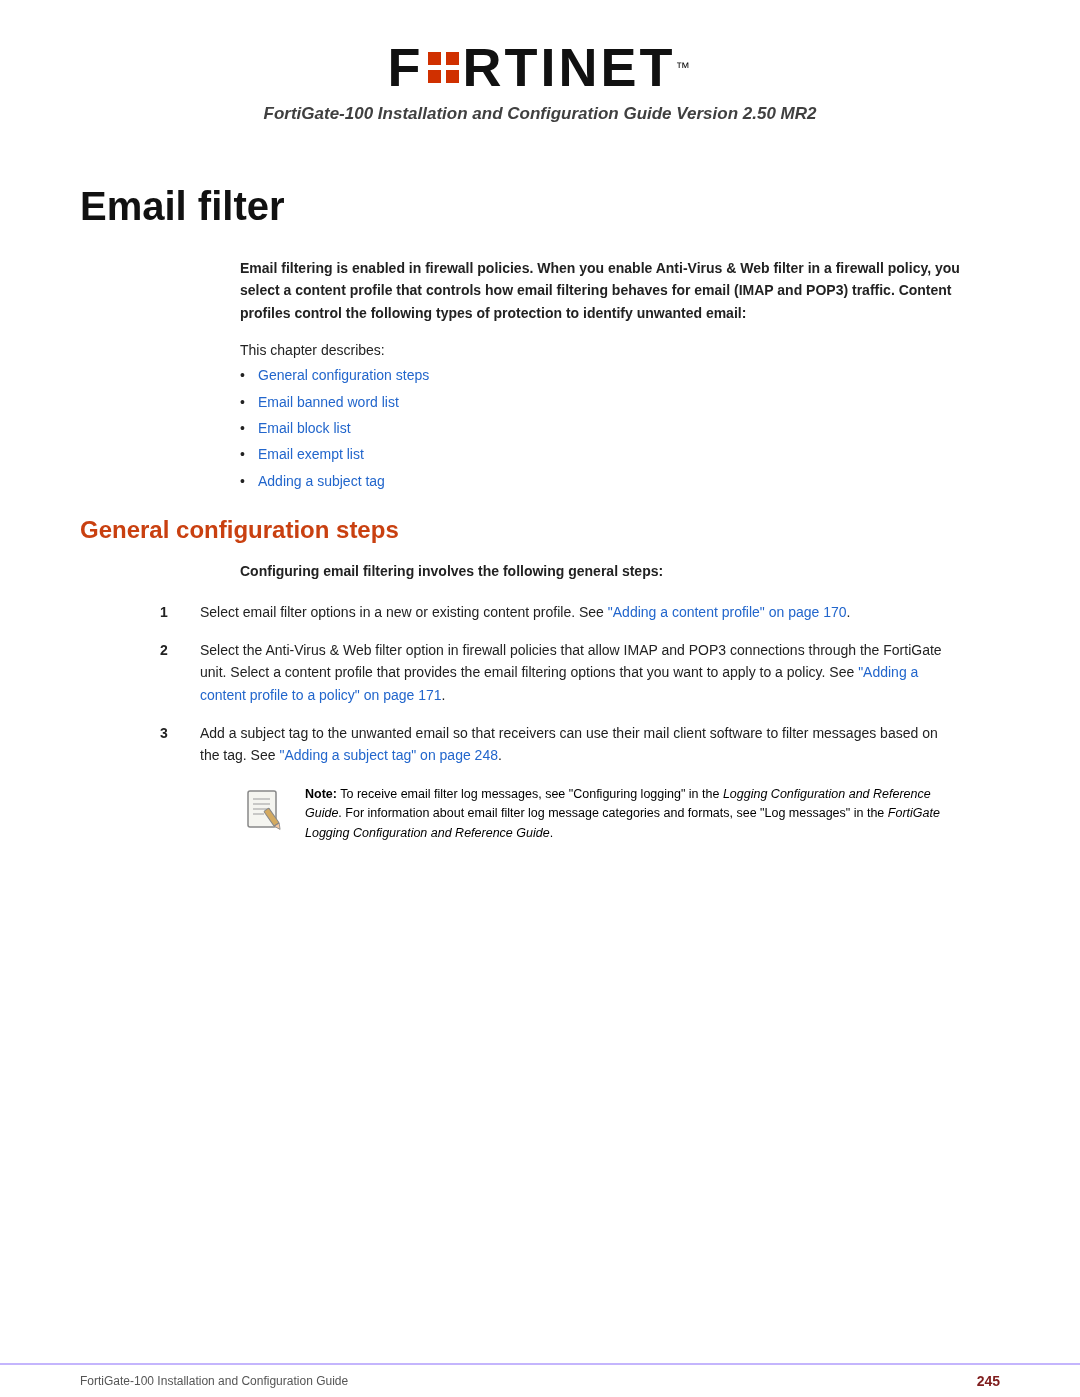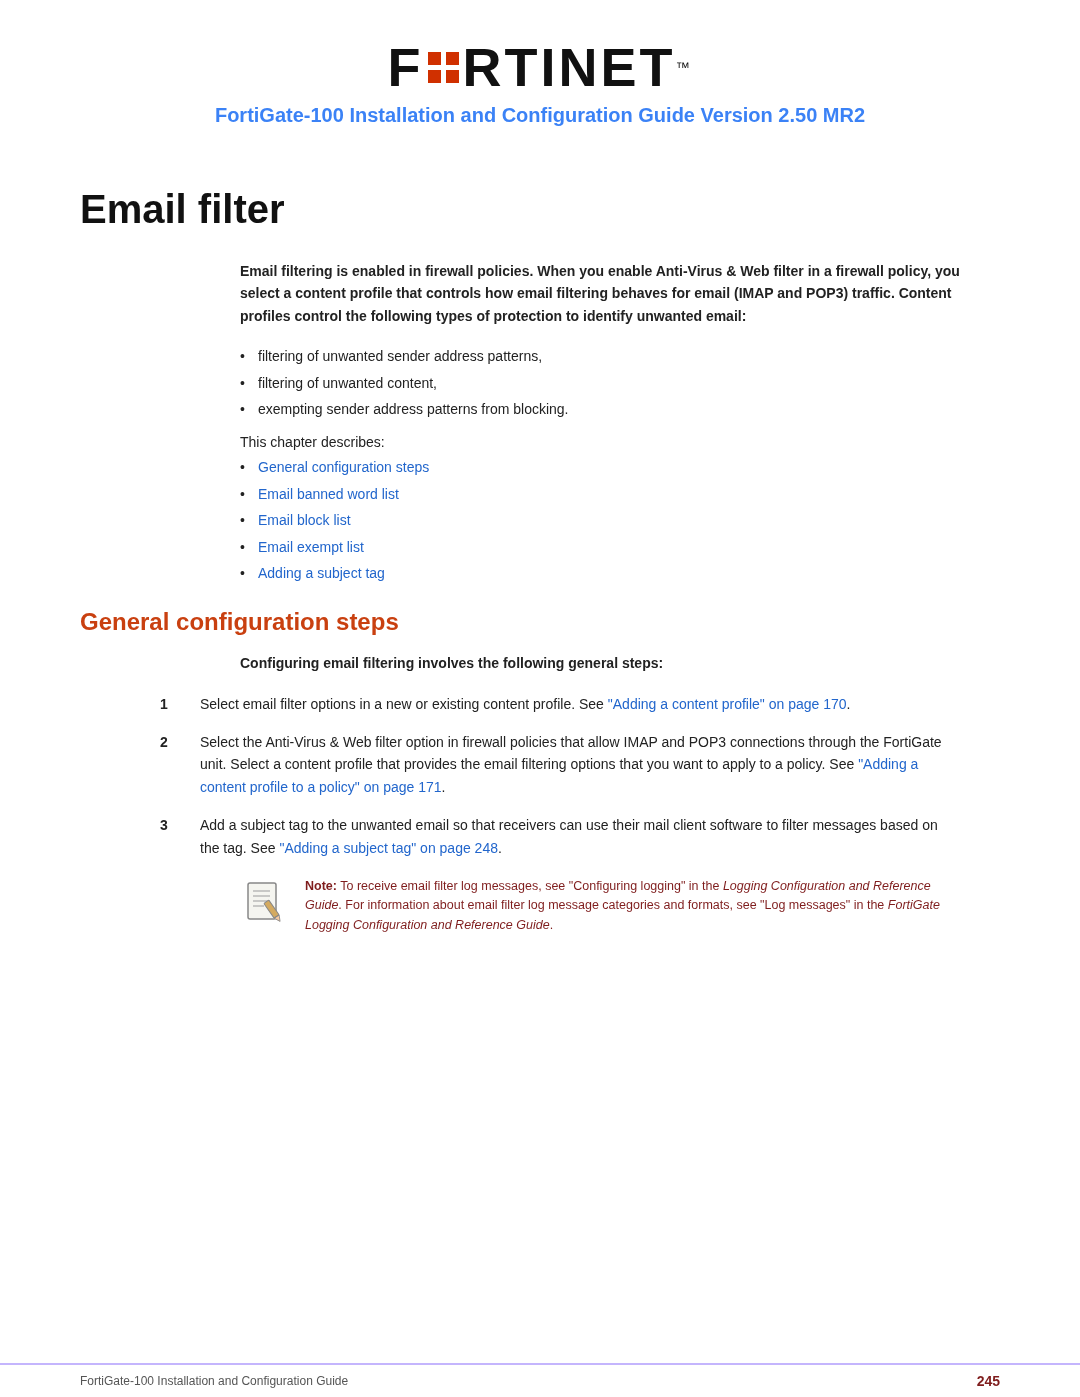--- a/index.html
+++ b/index.html
@@ -33,23 +33,24 @@
       align-items: center;
       padding-top: 40px;
       padding-bottom: 20px;
     }
 
     .logo-container {
       margin-bottom: 10px;
     }
 
     .subtitle {
-      font-size: 20px;
-      font-weight: bold;
-      color: #3b82f6;
+      font-size: 17px;
+      font-weight: bold;
+      color: #404040;
+      font-style: italic;
       text-align: center;
     }
 
     
     .content {
       padding: 20px 80px 80px 80px;
     }
 
     
     .page-title {
@@ -192,21 +193,21 @@
     }
 
     .note-icon svg {
       width: 48px;
       height: 48px;
     }
 
     .note-text {
       font-size: 12.5px;
       line-height: 1.55;
-      color: #7f1d1d;
+      color: #000000;
     }
 
     .note-text .note-label {
       font-weight: bold;
     }
 
     .note-text em {
       font-style: italic;
     }
 
@@ -284,25 +285,20 @@
   </div>
 
   <div class="content">
 
     <h1 class="page-title">Email filter</h1>
 
     <div class="intro-block">
       <p>Email filtering is enabled in firewall policies. When you enable Anti-Virus &amp; Web filter in a firewall policy, you select a content profile that controls how email filtering behaves for email (IMAP and POP3) traffic. Content profiles control the following types of protection to identify unwanted email:</p>
     </div>
 
-    <ul class="bullet-list">
-      <li>filtering of unwanted sender address patterns,</li>
-      <li>filtering of unwanted content,</li>
-      <li>exempting sender address patterns from blocking.</li>
-    </ul>
 
     <div class="chapter-desc">
       <p>This chapter describes:</p>
     </div>
 
     <ul class="link-list">
       <li><a href="#" class="link-item">General configuration steps</a></li>
       <li><a href="#" class="link-item">Email banned word list</a></li>
       <li><a href="#" class="link-item">Email block list</a></li>
       <li><a href="#" class="link-item">Email exempt list</a></li>

